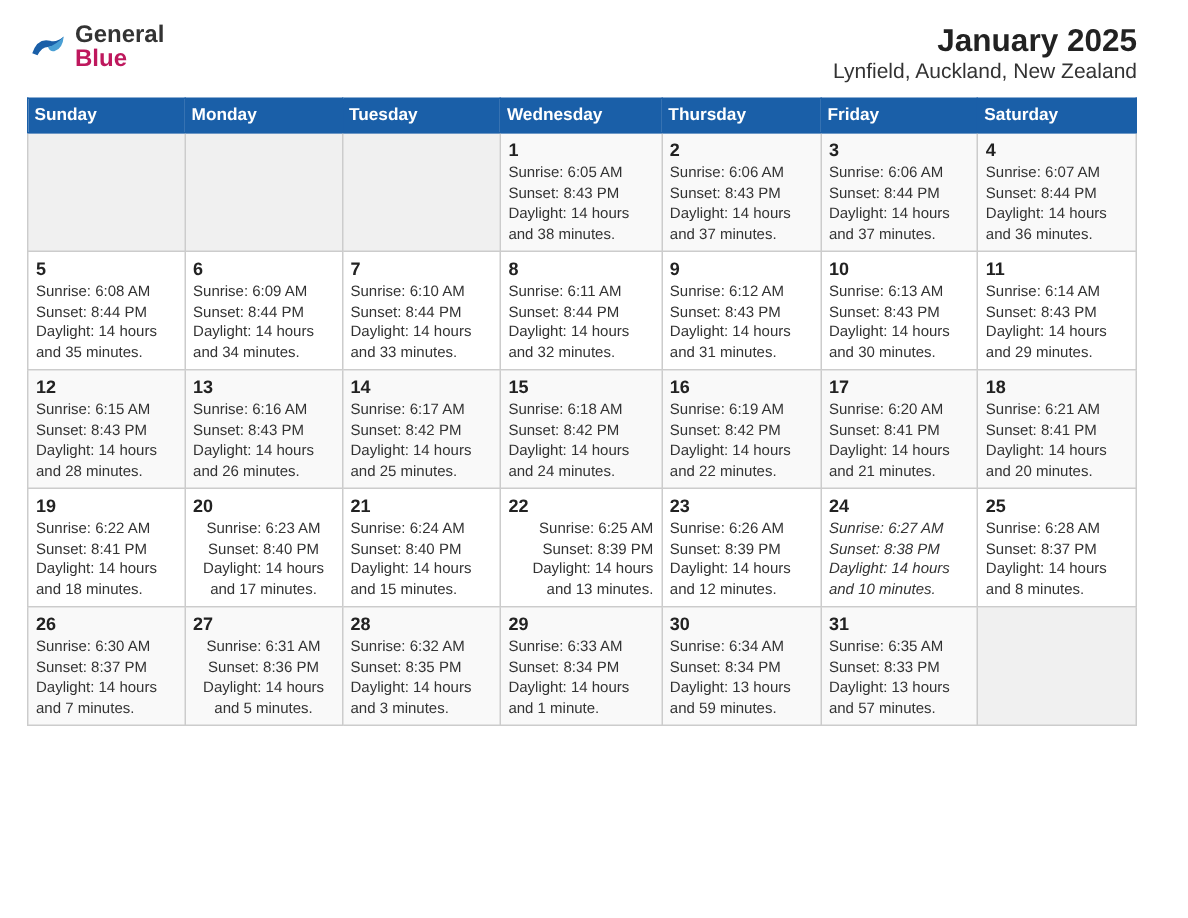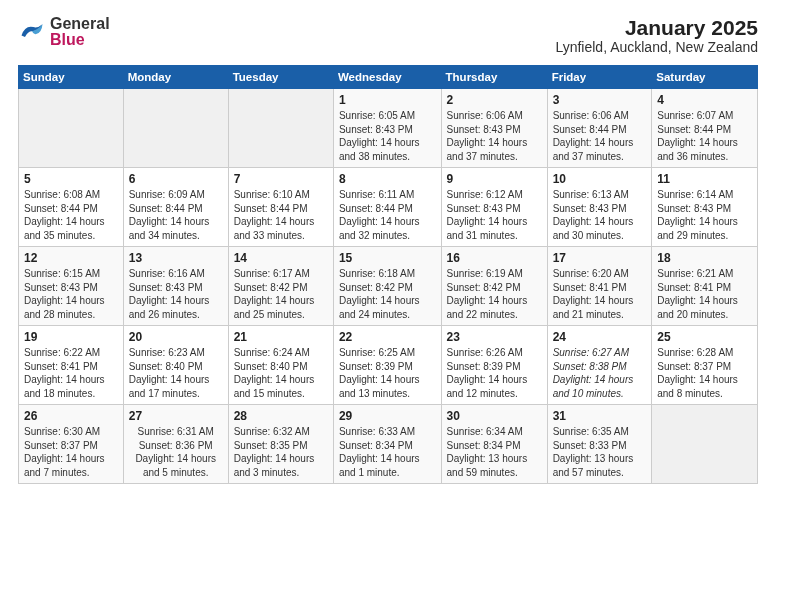--- a/index.html
+++ b/index.html
@@ -273,35 +273,35 @@
         <tr>
           <td>
             <span class="day-num">19</span>
             <div class="day-info" style="white-space: pre-line;">Sunrise: 6:22 AM
 Sunset: 8:41 PM
 Daylight: 14 hours
 and 18 minutes.</div>
           </td>
           <td>
             <span class="day-num">20</span>
-            <div class="day-info" style="white-space: pre-line;">Sunrise: 6:23 AM
+            <div class="day-info" style="white-space: pre-line; text-align: center;">Sunrise: 6:23 AM
 Sunset: 8:40 PM
 Daylight: 14 hours
 and 17 minutes.</div>
           </td>
           <td>
             <span class="day-num">21</span>
             <div class="day-info" style="white-space: pre-line;">Sunrise: 6:24 AM
 Sunset: 8:40 PM
 Daylight: 14 hours
 and 15 minutes.</div>
           </td>
           <td>
             <span class="day-num">22</span>
-            <div class="day-info" style="white-space: pre-line;">Sunrise: 6:25 AM
+            <div class="day-info" style="white-space: pre-line; text-align: right;">Sunrise: 6:25 AM
 Sunset: 8:39 PM
 Daylight: 14 hours
 and 13 minutes.</div>
           </td>
           <td>
             <span class="day-num">23</span>
             <div class="day-info" style="white-space: pre-line;">Sunrise: 6:26 AM
 Sunset: 8:39 PM
 Daylight: 14 hours
 and 12 minutes.</div>

